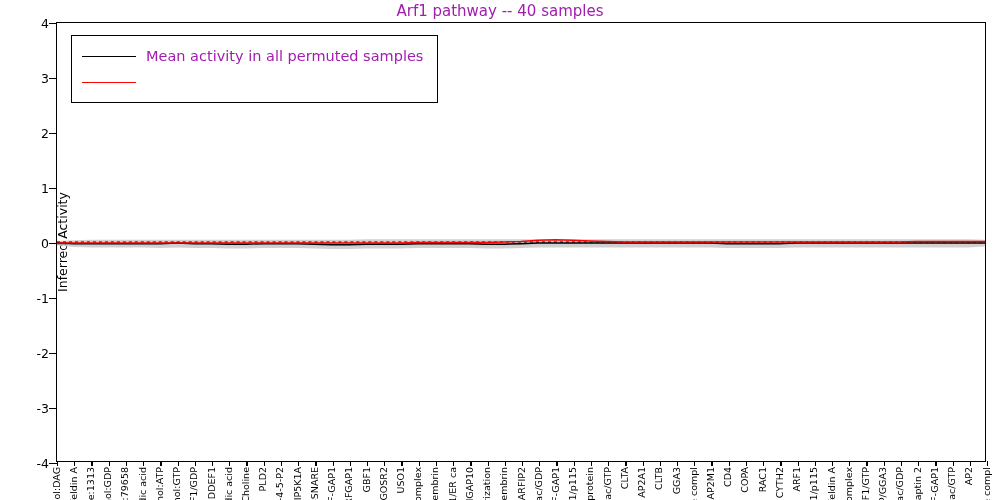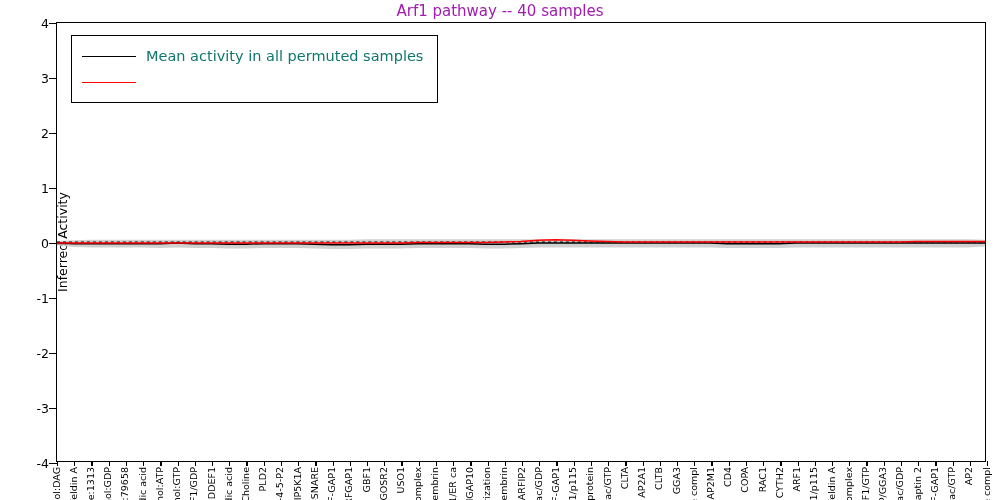--- a/index.html
+++ b/index.html
@@ -56,21 +56,21 @@
   .legend{
     position:absolute;
     left:14px;top:12px;
     border:1.2px solid #000;background:#fff;
     padding:7px 14px 7px 10px;
     z-index:6;
   }
   .legrow{display:flex;align-items:center;height:26px;}
   .legline{width:54px;height:0;border-top:1.6px solid #000;margin-right:10px;}
   .legline.red{border-top-color:#ff0000;}
-  .legtext{font-size:14.5px;color:#0f766e;}
+  .legtext{font-size:14.5px;color:#a21caf;}
 
   svg.series{position:absolute;left:0;top:0;width:100%;height:100%;overflow:visible;}
 </style>
 </head>
 <body>
 
 <div id="root">
   <div class="title">Arf1 pathway -- 40 samples</div>
 
   <div id="plot">

